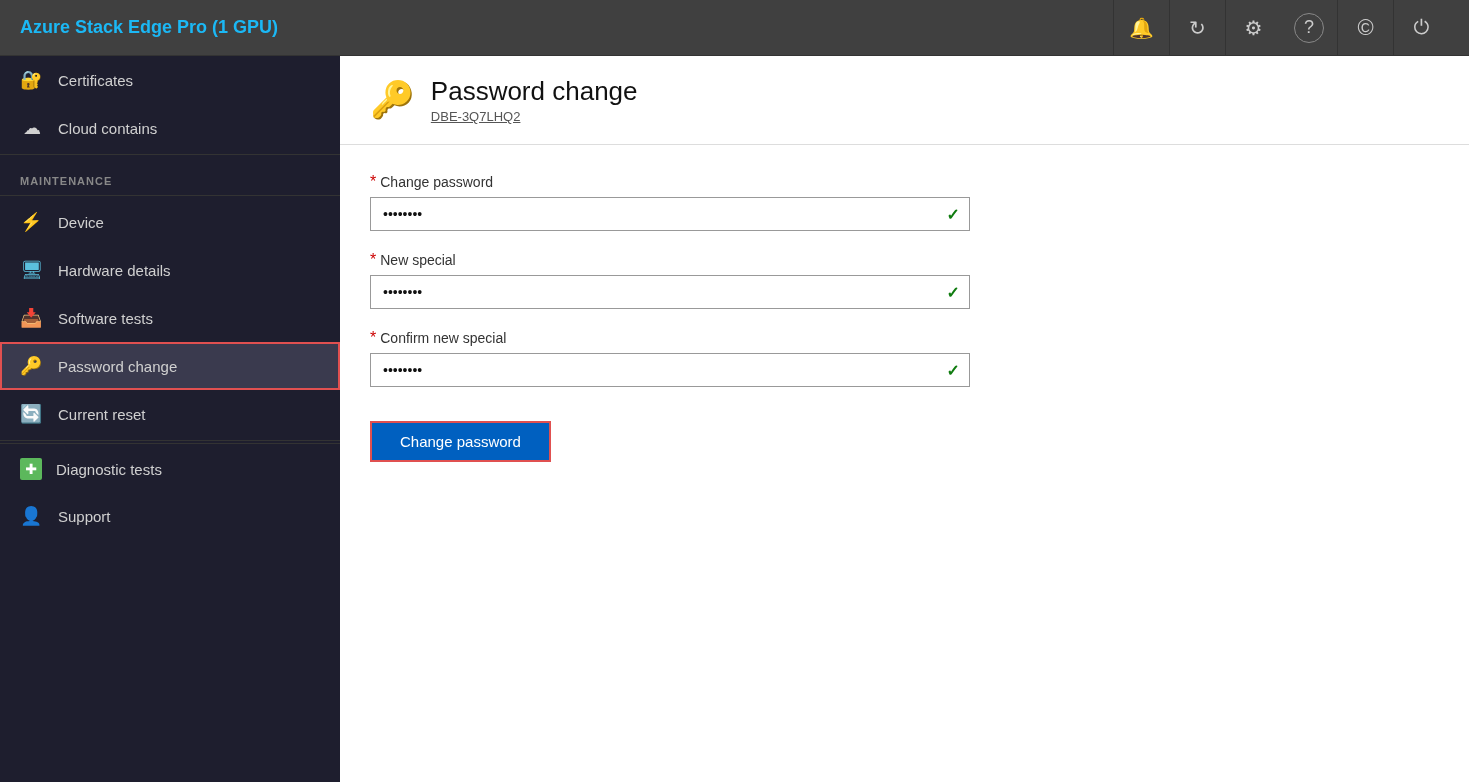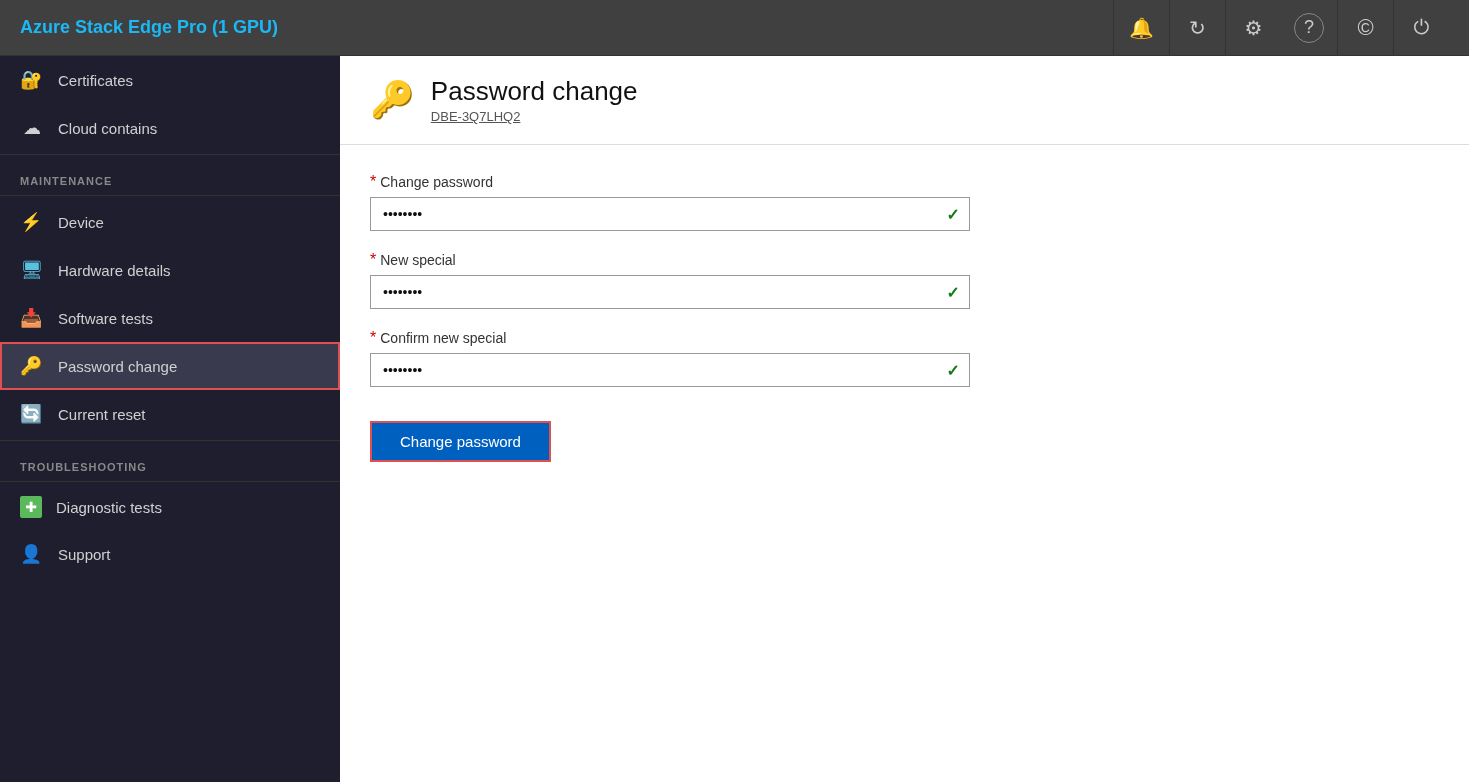--- a/index.html
+++ b/index.html
@@ -233,21 +233,20 @@
     <div class="sidebar-item active">
       <span class="sidebar-icon" style="color:#f5c518;">🔑</span>
       <span>Password change</span>
     </div>
     <div class="sidebar-item">
       <span class="sidebar-icon" style="color:#5bc0de;">🔄</span>
       <span>Current reset</span>
     </div>
 
     <hr class="sidebar-divider">
-    <div class="sidebar-section-label">TROUBLESHOOTING</div>
     <hr class="sidebar-divider">
 
     <div class="sidebar-item">
       <span class="sidebar-icon" style="background:#5cb85c;color:#fff;border-radius:2px;font-size:14px;display:flex;align-items:center;justify-content:center;width:22px;height:22px;">✚</span>
       <span>Diagnostic tests</span>
     </div>
     <div class="sidebar-item">
       <span class="sidebar-icon" style="color:#5bc0de;">👤</span>
       <span>Support</span>
     </div>

